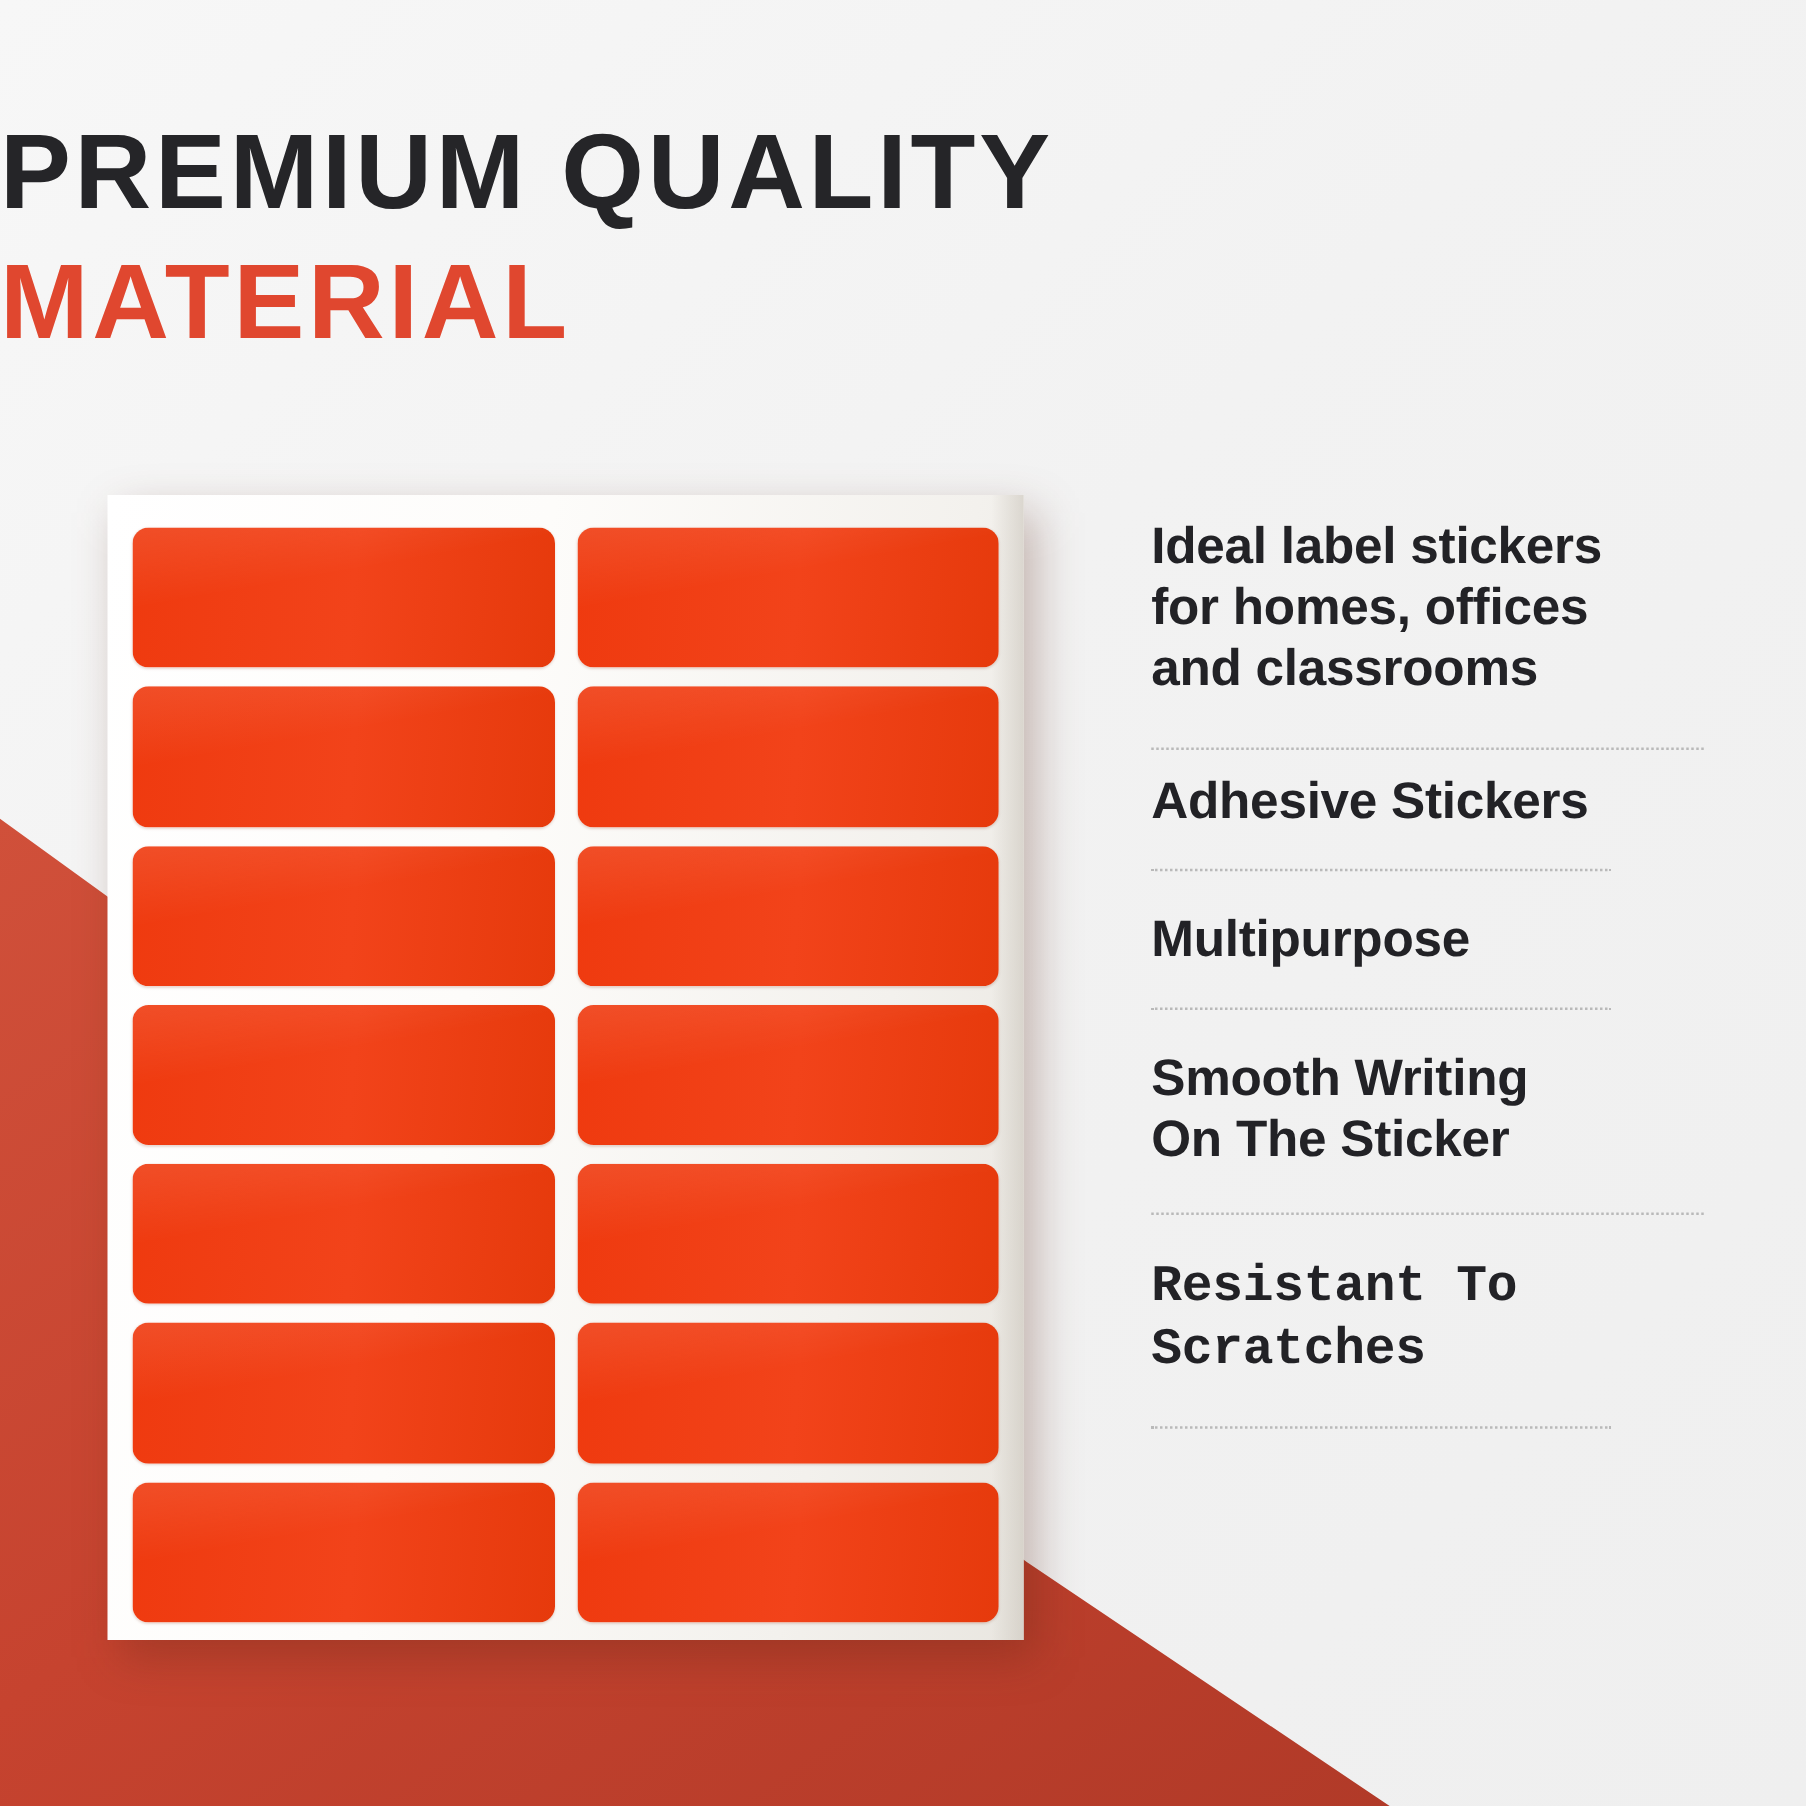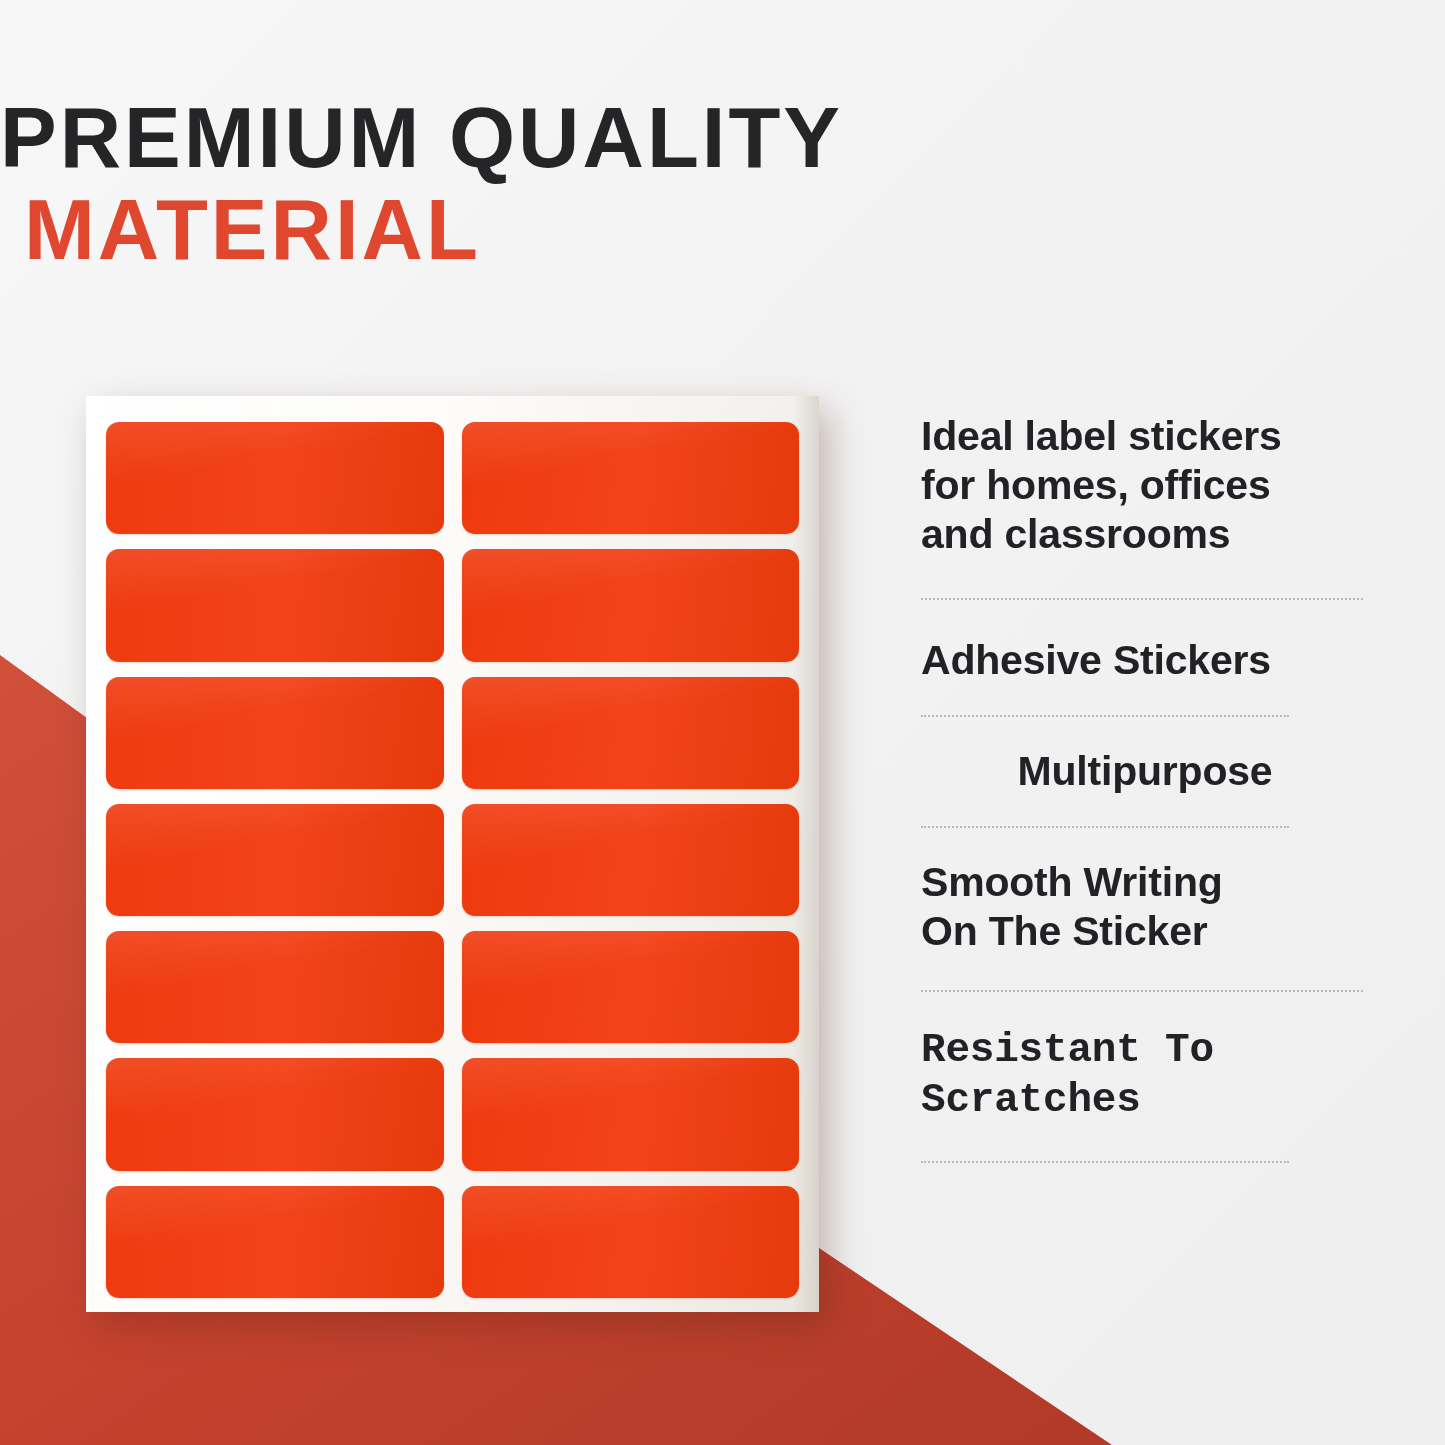--- a/index.html
+++ b/index.html
@@ -46,27 +46,26 @@
   .heading .line1 {
     display: block;
     font-size: 85px;
     line-height: 0.98;
     font-weight: 700;
     letter-spacing: 3.0px;
     color: #252528;
   }
   .heading .line2 {
     display: block;
-    margin-top: 8px;
+    margin-top: 20px;
     font-size: 85px;
     line-height: 1.0;
     font-weight: 700;
     letter-spacing: 3.0px;
     color: #e0472f;
-    padding-left: 24px;
   }
 
   
   .photo {
     position: absolute;
     left: 86px;
     top: 396px;
     width: 733px;
     height: 916px;
     z-index: 4;
@@ -137,23 +136,23 @@
     color: #222226;
     letter-spacing: -0.2px;
     white-space: pre-line;
   }
   .divider {
     height: 0;
     border-top: 2px dotted #b9b9b9;
   }
   .f0 { margin: 0; }
   .d0 { margin: 38px 0 0 0; width: 442px; }
-  .f1 { margin: 36px 0 0 0; }
+  .f1 { margin: 16px 0 0 0; }
   .d1 { margin: 30px 0 0 0; width: 368px; }
-  .f2 { margin: 30px 0 0 0; text-align: center; }
+  .f2 { margin: 30px 0 0 0; }
   .d2 { margin: 30px 0 0 0; width: 368px; }
   .f3 { margin: 30px 0 0 0; }
   .d3 { margin: 34px 0 0 0; width: 442px; }
   .f4 { margin: 34px 0 0 0; font-family: Liberation Mono, monospace; }
   .d4 { margin: 36px 0 0 0; width: 368px; }
 </style>
 </head>
 <body>
 
 <div id="stage">

